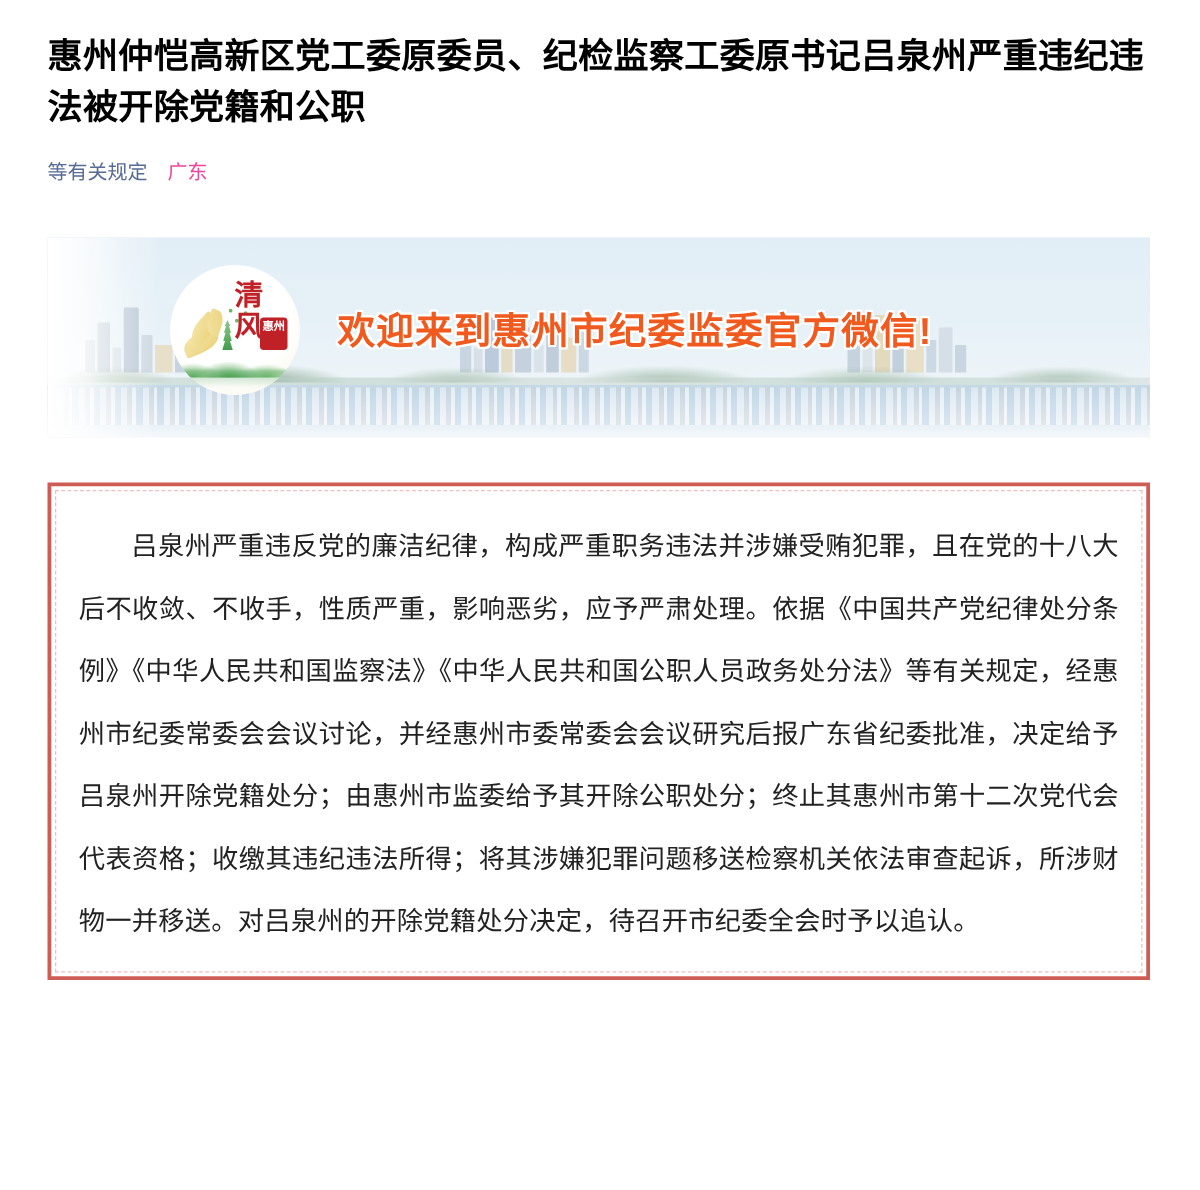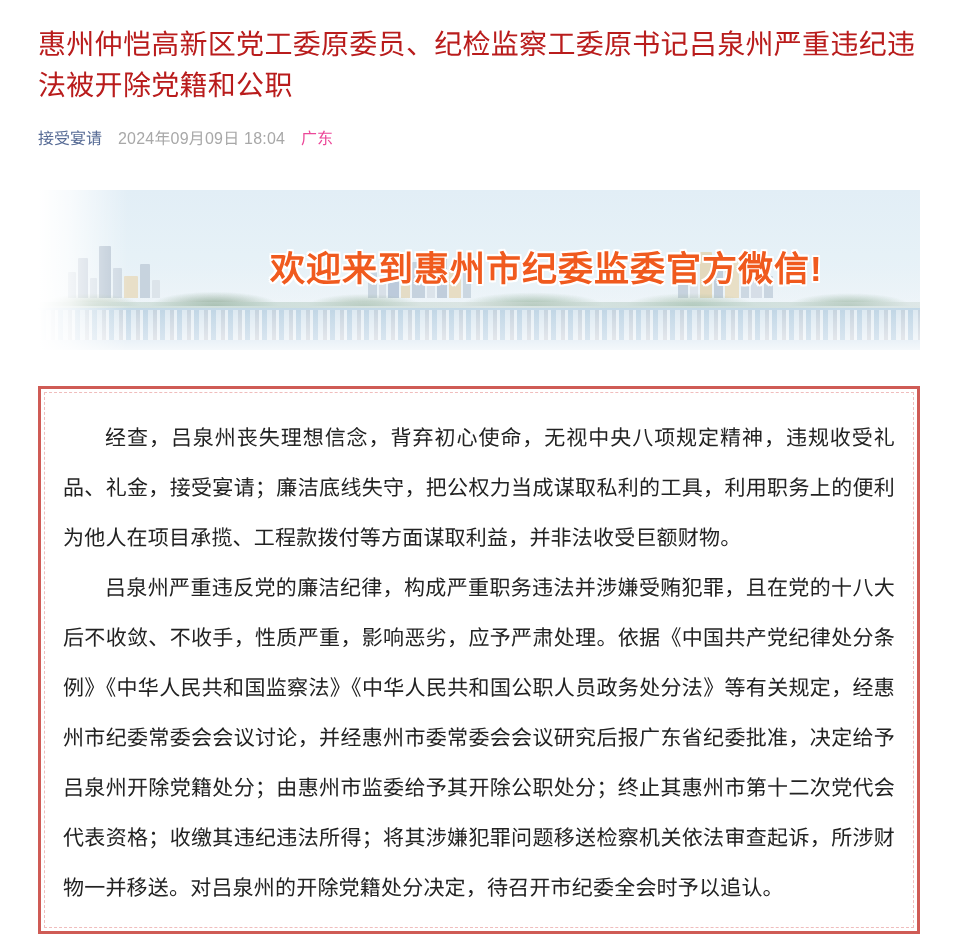--- a/index.html
+++ b/index.html
@@ -18,23 +18,23 @@
   }
 
   .page {
     width: 960px;
     padding: 0 38px;
   }
 
   
   .article-title {
     font-size: 28px;
-    font-weight: normal;
+    font-weight: bold;
     line-height: 41px;
-    color: #b91c1c;
+    color: #000000;
     letter-spacing: 0.3px;
     margin: 24px 0 0 0;
     padding: 0;
     width: 884px;
   }
 
   
   .meta-row {
     display: flex;
     align-items: baseline;
@@ -203,21 +203,21 @@
     font-weight: bold;
     text-align: center;
     padding-top: 2px;
     letter-spacing: 0;
   }
 
   .banner-text {
     position: absolute;
     left: 232px;
     top: 50px;
-    font-size: 35px;
+    font-size: 30px;
     font-weight: bold;
     letter-spacing: 1px;
     color: #f05a1e;
     white-space: nowrap;
     text-shadow:
       -1.6px -1.6px 0 #ffffff, 1.6px -1.6px 0 #ffffff,
       -1.6px  1.6px 0 #ffffff, 1.6px  1.6px 0 #ffffff,
        0 -1.8px 0 #ffffff, 0 1.8px 0 #ffffff,
       -1.8px 0 0 #ffffff, 1.8px 0 0 #ffffff;
   }
@@ -245,22 +245,21 @@
   }
 </style>
 </head>
 <body>
 
 <div class="page">
 
   <h1 class="article-title">惠州仲恺高新区党工委原委员、纪检监察工委原书记吕泉州严重违纪违法被开除党籍和公职</h1>
 
   <div class="meta-row">
-    <span class="meta-account">接受宴请</span>
-    <span class="meta-date">2024年09月09日 18:04</span>
+    <span class="meta-account">等有关规定</span>
     <span class="meta-location">广东</span>
   </div>
 
   <div class="banner">
     <div class="sky-haze"></div>
 
     <div class="city city-left">
       <span style="width:8px;height:26px;background:#cdd8e2;"></span>
       <span style="width:10px;height:40px;background:#c0ccd9;"></span>
       <span style="width:7px;height:20px;background:#d3dde6;"></span>
@@ -293,24 +292,36 @@
       <span style="width:11px;height:36px;background:#d6dee7;"></span>
       <span style="width:9px;height:22px;background:#c9d5e0;"></span>
     </div>
 
     <div class="treeline"></div>
     <div class="waterfront"></div>
     <div class="water"></div>
     <div class="water-reflect"></div>
     <div class="banner-left-fade"></div>
 
+    <div class="logo-badge">
+      <div class="logo-hills"></div>
+      <div class="logo-water"></div>
+      <div class="logo-petal petal-a"></div>
+      <div class="logo-petal petal-b"></div>
+      <div class="logo-petal petal-c"></div>
+      <div class="logo-dot d1"></div>
+      <div class="logo-dot d2"></div>
+      <div class="logo-dot d3"></div>
+      <div class="logo-pagoda"></div>
+      <div class="logo-chars">清风</div>
+      <div class="logo-seal">惠州</div>
+    </div>
 
     <div class="banner-text">欢迎来到惠州市纪委监委官方微信!</div>
   </div>
 
   <div class="article-box">
     <div class="article-inner">
-      <p class="para">经查，吕泉州丧失理想信念，背弃初心使命，无视中央八项规定精神，违规收受礼品、礼金，接受宴请；廉洁底线失守，把公权力当成谋取私利的工具，利用职务上的便利为他人在项目承揽、工程款拨付等方面谋取利益，并非法收受巨额财物。</p>
       <p class="para">吕泉州严重违反党的廉洁纪律，构成严重职务违法并涉嫌受贿犯罪，且在党的十八大后不收敛、不收手，性质严重，影响恶劣，应予严肃处理。依据《中国共产党纪律处分条例》《中华人民共和国监察法》《中华人民共和国公职人员政务处分法》等有关规定，经惠州市纪委常委会会议讨论，并经惠州市委常委会会议研究后报广东省纪委批准，决定给予吕泉州开除党籍处分；由惠州市监委给予其开除公职处分；终止其惠州市第十二次党代会代表资格；收缴其违纪违法所得；将其涉嫌犯罪问题移送检察机关依法审查起诉，所涉财物一并移送。对吕泉州的开除党籍处分决定，待召开市纪委全会时予以追认。</p>
     </div>
   </div>
 
 </div>
 
 </body></html>

